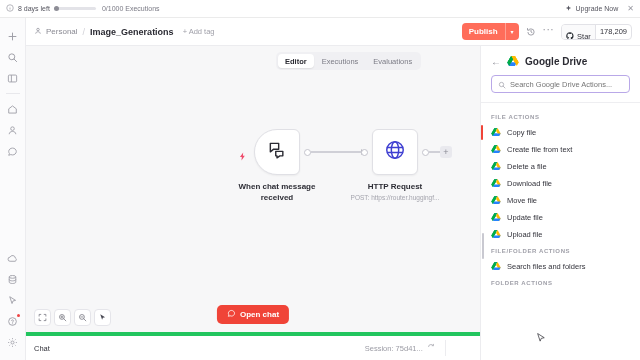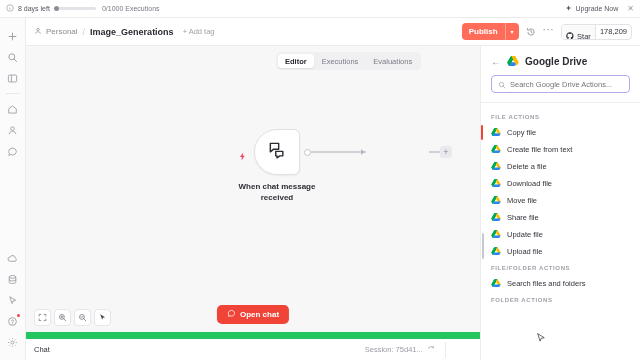--- a/index.html
+++ b/index.html
@@ -169,21 +169,21 @@
     position: absolute; left: 50%; transform: translateX(-50%); bottom: 8px;
     background: #f04438; color: #fff; border-radius: 5px;
     display: flex; align-items: center; gap: 4px;
     padding: 4px 10px; font-size: 8px; font-weight: 600; text-align: right;
   }
   .open-chat svg { width: 9px; height: 9px; }
 
   
   .bottom-bar {
     position: absolute; left: 26px; bottom: 0; right: 160px; height: 28px;
-    background: #fff; border-top: 7px solid #22c55e;
+    background: #fff; border-top: 4px solid #22c55e;
     display: flex; align-items: center; padding: 0 8px; font-size: 7.5px;
   }
   .bb-chat { color: #33333b; }
   .bb-session { margin-left: auto; display: flex; align-items: center; gap: 4px; color: #9b9ba4; }
   .bb-session svg { width: 8px; height: 8px; }
   .bb-divider { width: 1px; height: 16px; background: #ececef; margin: 0 10px; }
   .bb-logs { color: #33333b; margin-top: 43px; }
 
   
   .panel {
@@ -400,20 +400,37 @@
       <div class="port" style="right:-11px;"></div>
       <div class="node-label">
         <div class="node-title">When chat message</div>
         <div class="node-title">received</div>
       </div>
     </div>
 
     <div class="edge" style="left:285px; top:106px; width:55px;"></div>
     <div class="arrow" style="left:335px; top:106px;"></div>
 
+    <div class="node-wrap" style="left:346px; top:83px; width:46px; height:46px;">
+      <div class="port" style="left:-11px;"></div>
+      <div class="node-box" style="width:46px;height:46px;">
+        <span>
+          <svg viewBox="0 0 24 24" width="22" height="22" fill="none" stroke="#3f3fd1" stroke-width="1.6">
+            <circle cx="12" cy="12" r="9"></circle>
+            <ellipse cx="12" cy="12" rx="4" ry="9"></ellipse>
+            <path d="M3.2 9.2h17.6M3.2 14.8h17.6"></path>
+          </svg>
+        </span>
+      </div>
+      <div class="port" style="right:-11px;"></div>
+      <div class="node-label">
+        <div class="node-title">HTTP Request</div>
+        <div class="node-sub">POST: https://router.huggingf...</div>
+      </div>
+    </div>
 
     <div class="edge" style="left:403px; top:106px; width:11px;"></div>
     <div class="plus-node" style="left:414px; top:106px;">+</div>
 
     <div class="canvas-controls">
       <div class="ctl-btn">
         <svg viewBox="0 0 16 16" fill="none" stroke="currentColor" stroke-width="1.3" stroke-linecap="round">
             <path d="M2 5.5V2.5h3M11 2.5h3v3M14 10.5v3h-3M5 13.5H2v-3"></path>
           </svg>
       </div>
@@ -542,29 +559,20 @@
       <div class="action-row">
         <svg class="gd-logo" viewBox="0 0 24 22">
           <path d="M8.2 0L.6 13.2 4.4 19.8 15.8 0z" fill="#0da960"></path>
           <path d="M8.2 0L12 6.6 4.4 19.8.6 13.2z" fill="#00ac47"></path>
           <path d="M15.8 0L12 6.6l7.6 13.2 3.8-6.6z" fill="#ffba00"></path>
           <path d="M4.4 19.8h15.2l3.8-6.6H8.2z" fill="#2684fc"></path>
         </svg>
         <span class="action-label">Move file</span>
       </div>
 
-      <div class="action-row">
-        <svg class="gd-logo" viewBox="0 0 24 22">
-          <path d="M8.2 0L.6 13.2 4.4 19.8 15.8 0z" fill="#0da960"></path>
-          <path d="M8.2 0L12 6.6 4.4 19.8.6 13.2z" fill="#00ac47"></path>
-          <path d="M15.8 0L12 6.6l7.6 13.2 3.8-6.6z" fill="#ffba00"></path>
-          <path d="M4.4 19.8h15.2l3.8-6.6H8.2z" fill="#2684fc"></path>
-        </svg>
-        <span class="action-label">Share file</span>
-      </div>
 
       <div class="action-row">
         <svg class="gd-logo" viewBox="0 0 24 22">
           <path d="M8.2 0L.6 13.2 4.4 19.8 15.8 0z" fill="#0da960"></path>
           <path d="M8.2 0L12 6.6 4.4 19.8.6 13.2z" fill="#00ac47"></path>
           <path d="M15.8 0L12 6.6l7.6 13.2 3.8-6.6z" fill="#ffba00"></path>
           <path d="M4.4 19.8h15.2l3.8-6.6H8.2z" fill="#2684fc"></path>
         </svg>
         <span class="action-label">Update file</span>
       </div>

